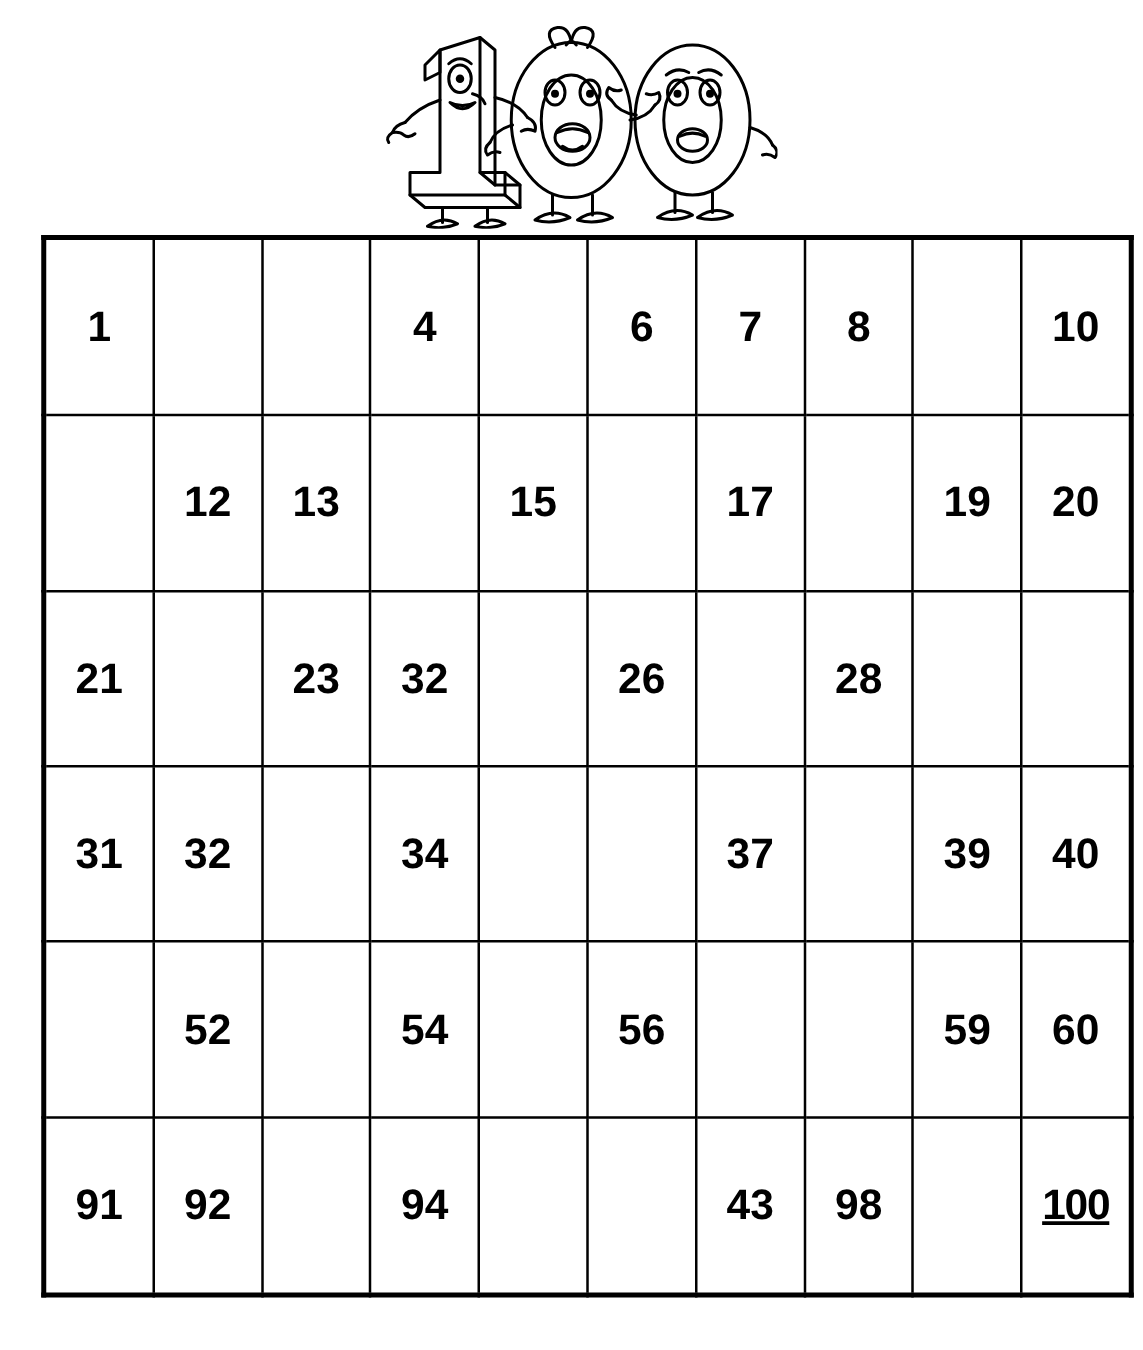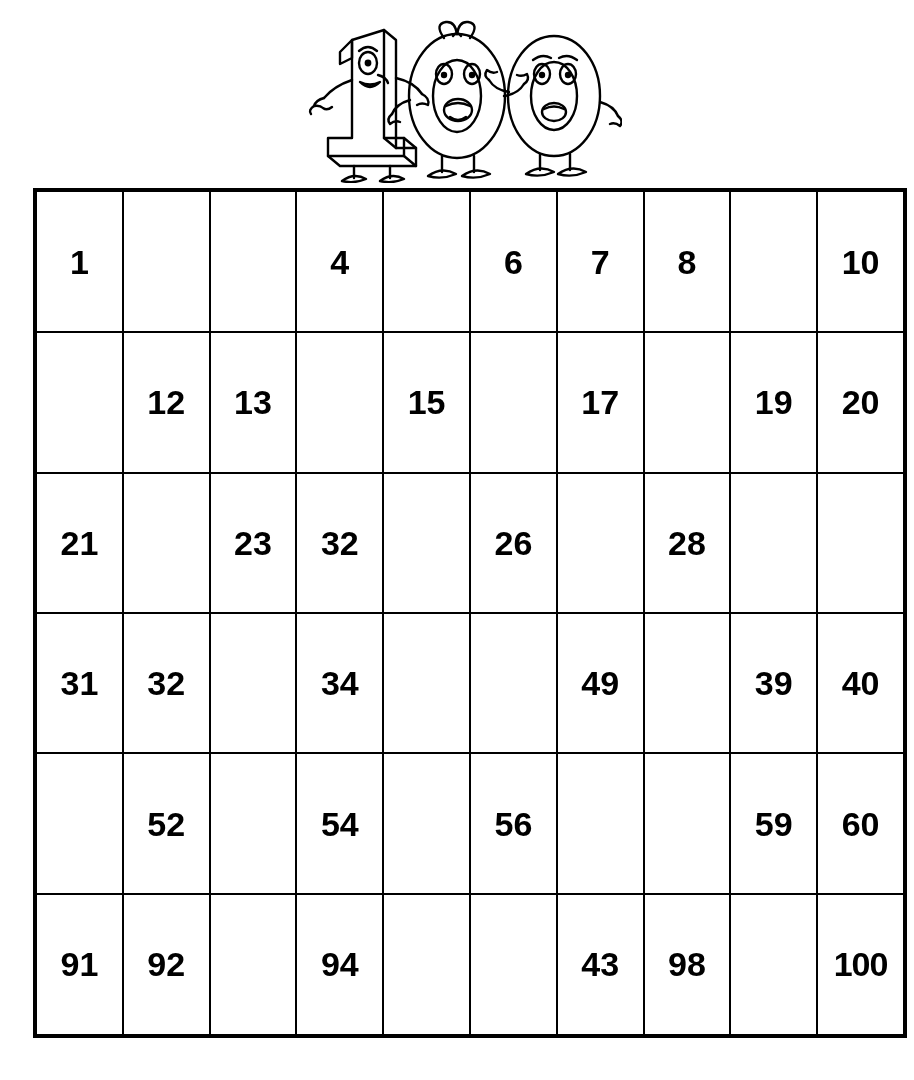--- a/index.html
+++ b/index.html
@@ -59,20 +59,21 @@
     vertical-align: middle;
     font-family: "Liberation Sans", sans-serif;
     font-weight: bold;
     font-size: 34px;
     color: #000;
     padding: 0;
     line-height: 1;
   }
   table.hundred-chart td.narrow {
     letter-spacing: -1px;
+    text-decoration: underline;
   }
 </style>
 </head>
 <body>
 
 <div class="page">
 
   <div class="header-art">
     <svg width="330" height="165" viewBox="0 0 330 165" fill="none" stroke="#000" stroke-width="2.4" stroke-linejoin="round" stroke-linecap="round">
 
@@ -198,21 +199,21 @@
           <td></td>
           <td></td>
         </tr>
         <tr>
           <td>31</td>
           <td>32</td>
           <td></td>
           <td>34</td>
           <td></td>
           <td></td>
-          <td>49</td>
+          <td>37</td>
           <td></td>
           <td>39</td>
           <td>40</td>
         </tr>
         <tr>
           <td></td>
           <td>52</td>
           <td></td>
           <td>54</td>
           <td></td>

